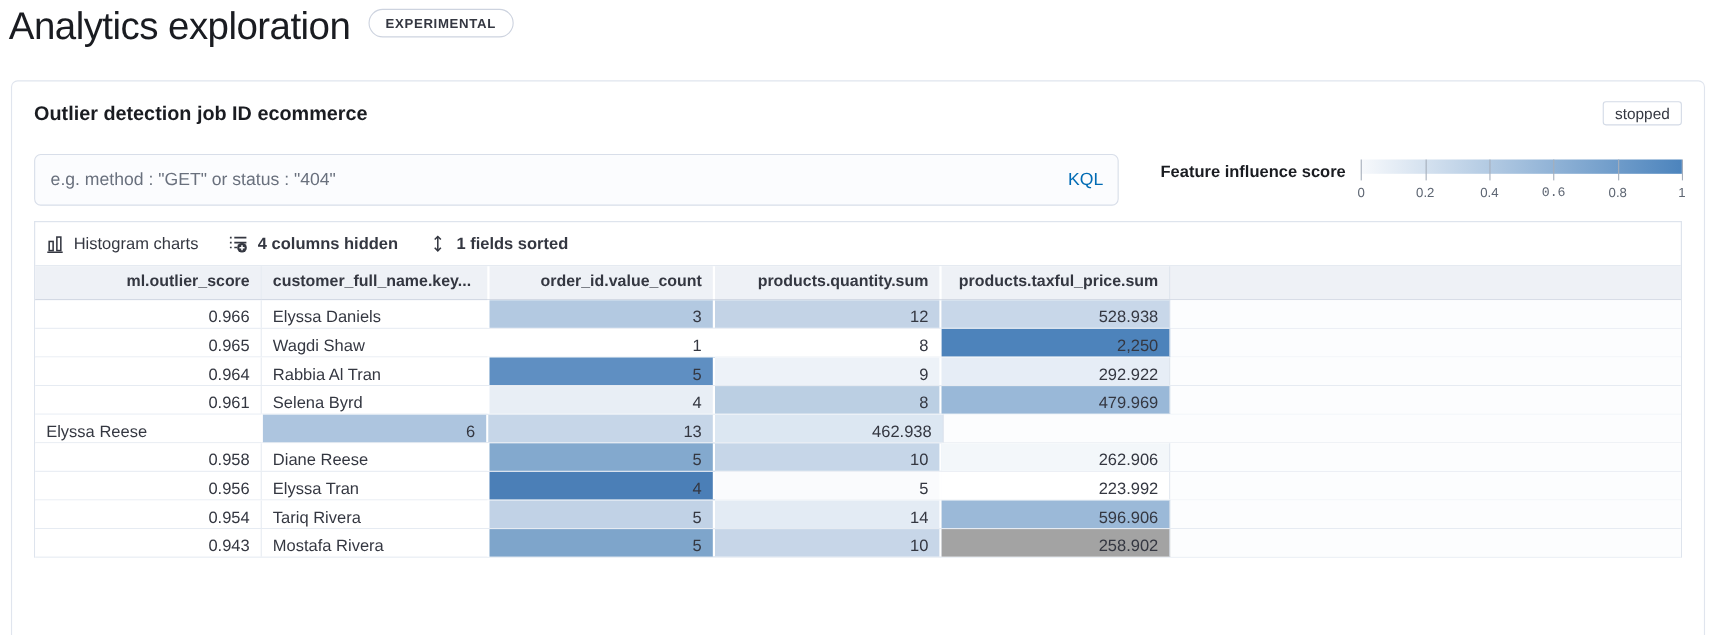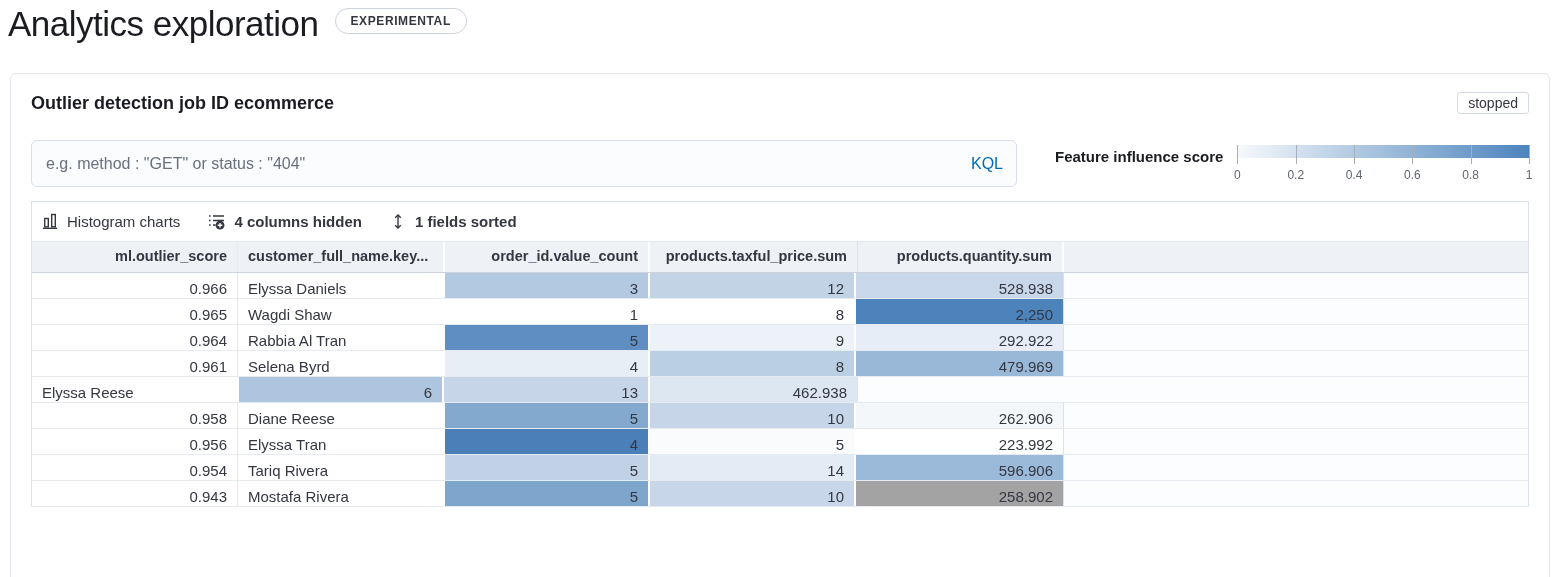--- a/index.html
+++ b/index.html
@@ -64,21 +64,21 @@
     font-size: 12px; color: #5e6673; white-space: nowrap;
   }
 
   
   .grid-box { margin-top: 14px; border: 1px solid #dbe2ec; border-bottom: none; }
   .grid-toolbar {
     height: 40px; display: flex; align-items: center; gap: 28px;
     padding: 0 10px; border-bottom: 1px solid #e3e8f0;
   }
   .toolbar-button {
-    display: flex; align-items: flex-start; gap: 9px;
+    display: flex; align-items: flex-end; gap: 9px;
     background: none; border: none; cursor: pointer;
     font-size: 15px; color: #343741; font-family: "Liberation Sans", sans-serif;
   }
   .toolbar-button.bold { font-weight: 700; }
   .toolbar-button svg { display: block; }
 
   
   .thead { display: flex; height: 31px; background: #eef1f6; border-bottom: 1px solid #ccd3df; }
   .hcell {
     font-size: 14.5px; font-weight: 700; color: #343741;
@@ -125,21 +125,21 @@
       <div class="legend-scale">
         <div class="legend-bar" style="background: linear-gradient(to right, rgb(247, 249, 252), rgb(76, 132, 189));"></div>
         <div id="legend-ticks">
             <div class="legend-tick" style="left: 0%;"></div>
             <div class="legend-tick-label" style="left: 0%;">0</div>
             <div class="legend-tick" style="left: 20%;"></div>
             <div class="legend-tick-label" style="left: 20%;">0.2</div>
             <div class="legend-tick" style="left: 40%;"></div>
             <div class="legend-tick-label" style="left: 40%;">0.4</div>
             <div class="legend-tick" style="left: 60%;"></div>
-            <div class="legend-tick-label" style="left: 60%;">0.6</div>
+            <div class="legend-tick-label" style="left: 60%; font-family: Liberation Mono, monospace;">0.6</div>
             <div class="legend-tick" style="left: 80%;"></div>
             <div class="legend-tick-label" style="left: 80%;">0.8</div>
             <div class="legend-tick" style="left: 100%;"></div>
             <div class="legend-tick-label" style="left: 100%;">1</div>
           </div>
       </div>
     </div>
   </div>
 
   <div class="grid-box">
@@ -180,22 +180,22 @@
           </svg>
         </span>
         <span>1 fields sorted</span>
       </button>
     </div>
 
     <div class="thead">
       <div class="hcell c1 num">ml.outlier_score</div>
       <div class="hcell c2">customer_full_name.key...</div>
       <div class="hcell c3 num">order_id.value_count</div>
+      <div class="hcell c4 num">products.quantity.sum</div>
       <div class="hcell c5 num">products.taxful_price.sum</div>
-      <div class="hcell c4 num">products.quantity.sum</div>
       <div class="hcell hfiller"></div>
     </div>
 
     <div id="grid-body">
         <div class="trow">
           <div class="cell c1">0.966</div>
           <div class="cell c2">Elyssa Daniels</div>
           <div class="cell c3" style="background: rgb(179, 201, 225);">3</div>
           <div class="cell c4" style="background: rgb(195, 211, 230);">12</div>
           <div class="cell c5" style="background: rgb(200, 215, 233);">528.938</div>

